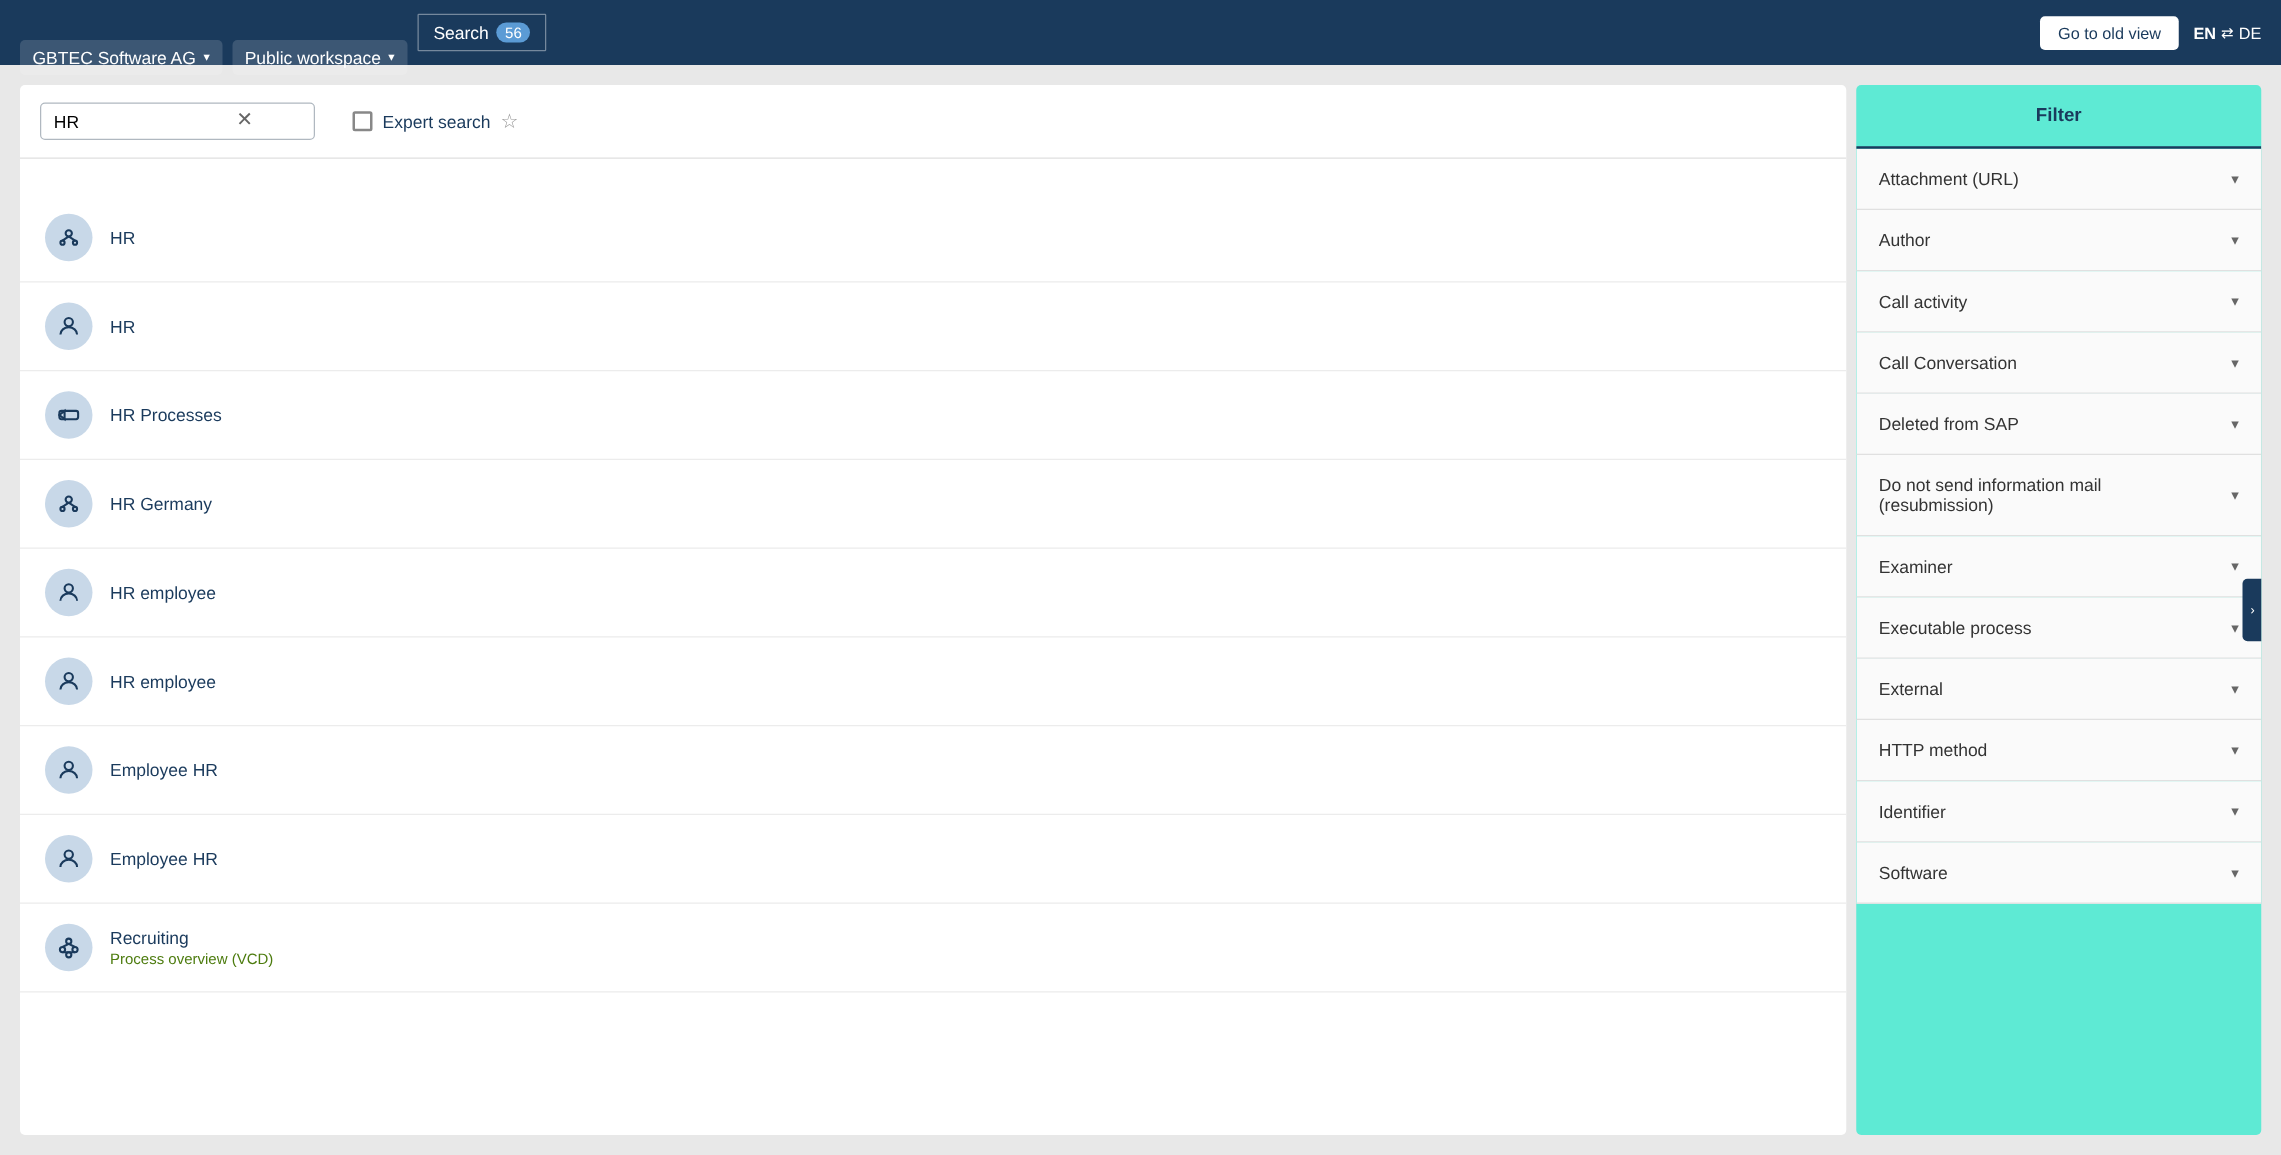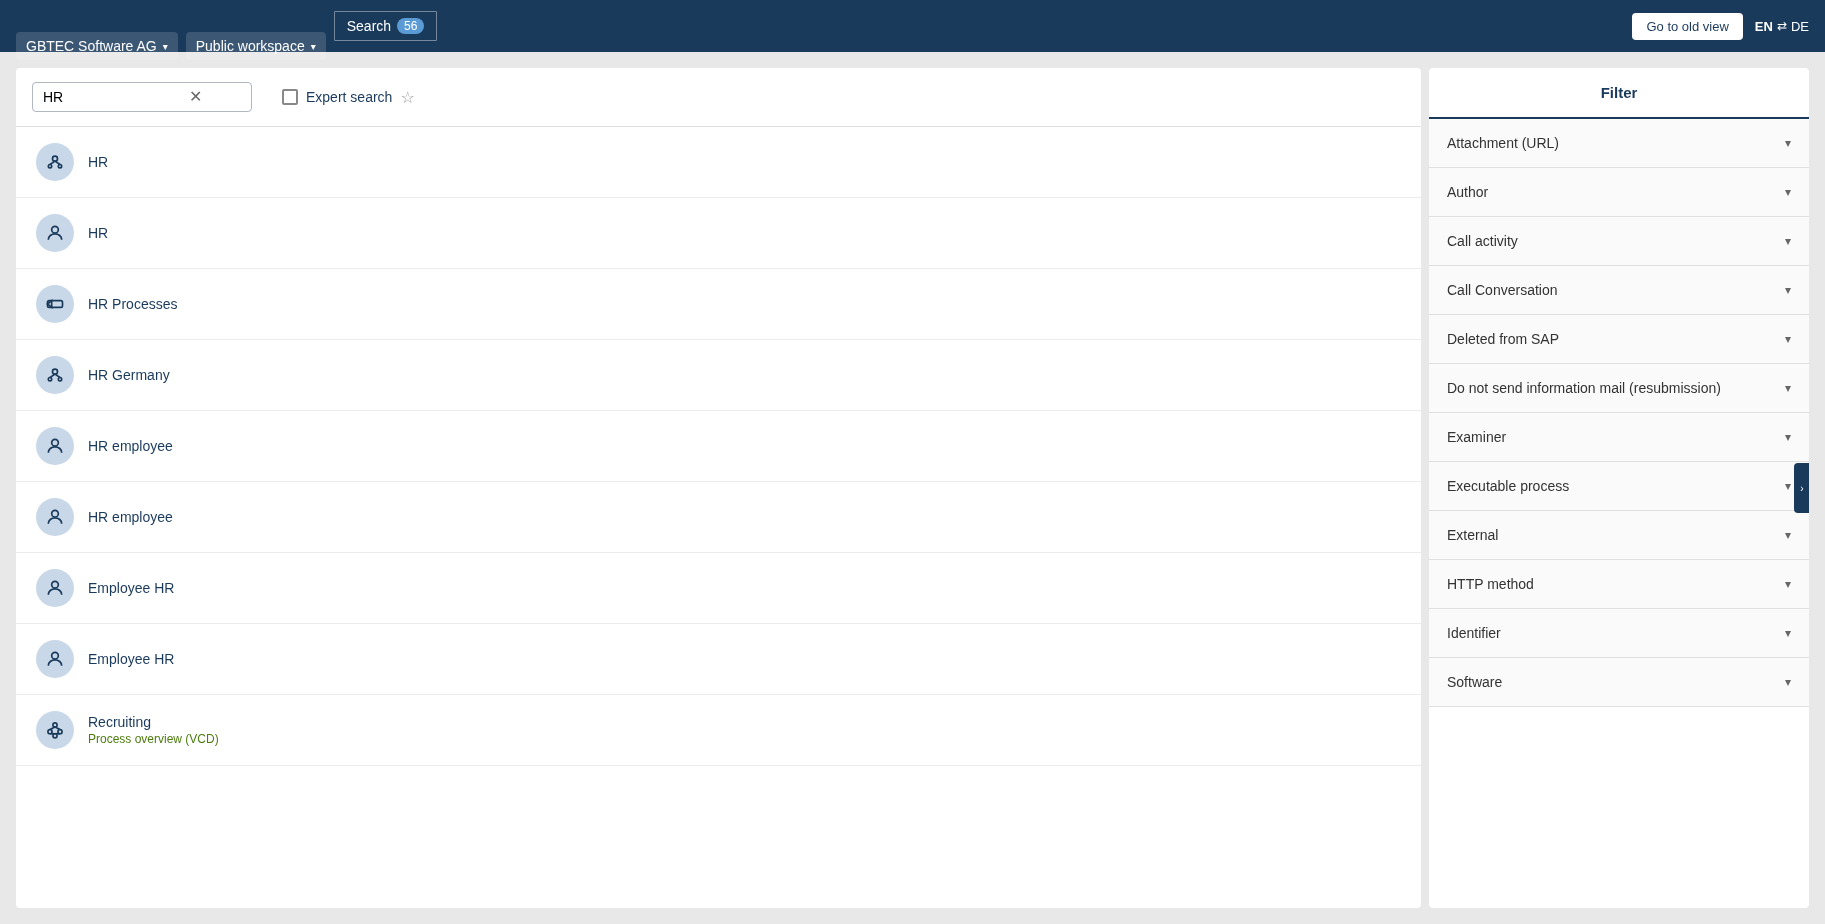--- a/index.html
+++ b/index.html
@@ -82,20 +82,21 @@
 
     
     .search-panel {
       flex: 1;
       background: #fff;
       margin: 16px 0 16px 16px;
       border-radius: 4px;
       display: flex;
       flex-direction: column;
       overflow: hidden;
+      gap: 28px;
     }
 
     
     .search-bar {
       display: flex;
       align-items: center;
       padding: 14px 16px;
       border-bottom: 1px solid #e0e0e0;
       gap: 12px;
     }
@@ -177,22 +178,22 @@
     .result-title { font-size: 14px; color: #1a3a5c; font-weight: 500; }
     .result-subtitle { font-size: 12px; color: #4d7c0f; }
 
     
     .results-list::-webkit-scrollbar { width: 6px; }
     .results-list::-webkit-scrollbar-track { background: #f0f0f0; }
     .results-list::-webkit-scrollbar-thumb { background: #c0c8d0; border-radius: 3px; }
 
     
     .filter-panel {
-      width: 380px;
-      background: #ffffff;
+      width: 324px;
+      background: #5eead4;
       margin: 16px 16px 16px 8px;
       border-radius: 4px;
       display: flex;
       flex-direction: column;
       overflow: hidden;
       position: relative;
     }
     .filter-header {
       text-align: center;
       padding: 16px;

